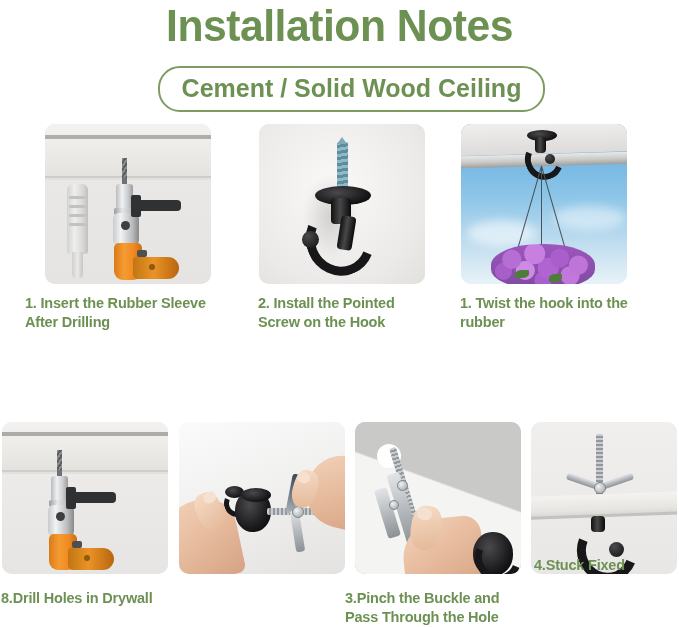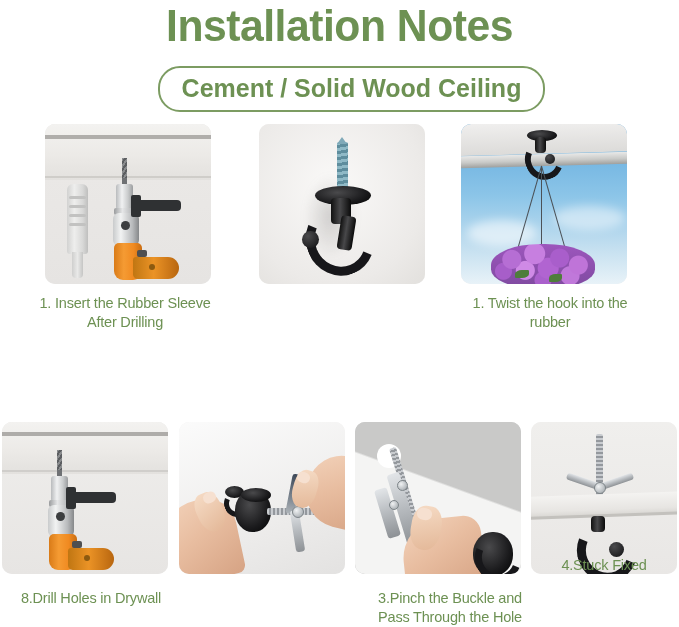--- a/index.html
+++ b/index.html
@@ -290,25 +290,24 @@
   .hole-white {
     position: absolute;
     background: #ffffff;
     border-radius: 50%;
   }
 
   
   .caption {
     position: absolute;
     font-size: 14.5px;
-    font-weight: normal;
+    font-weight: bold;
     color: #6d9153;
     line-height: 19px;
     letter-spacing: -0.2px;
-    text-align: center;
   }
 </style>
 </head>
 <body>
 
 <div class="page">
 
   <div class="main-title">Installation Notes</div>
 
   <div class="pill-wrap" style="top:66px;">
@@ -381,20 +380,21 @@
       <div class="wire" style="left:80px; top:42px; height:92px; transform:rotate(16deg);"></div>
       <div class="wire" style="left:80px; top:42px; height:92px; transform:rotate(-16deg);"></div>
 
       <div class="flower-ball" style="left:30px; top:120px; width:104px; height:44px;"></div>
       <div class="leaf" style="left:54px; top:146px; width:14px; height:8px;"></div>
       <div class="leaf" style="left:88px; top:150px; width:13px; height:8px;"></div>
     </div>
   </div>
 
   <div class="caption" style="left:25px; top:294px; width:200px;">1. Insert the Rubber Sleeve After Drilling</div>
+  <div class="caption" style="left:258px; top:294px; width:180px;">2. Install the Pointed Screw on the Hook</div>
   <div class="caption" style="left:460px; top:294px; width:180px;">1. Twist the hook into the rubber</div>
 
 
   <div class="panel" style="left:2px; top:422px; width:166px; height:152px;">
     <div class="pic">
       <div style="position:absolute; inset:0; background:linear-gradient(180deg,#efeeec 0%,#e7e5e3 100%);"></div>
       <div class="ceiling-band" style="top:0; height:52px;"></div>
       <div class="ceiling-line" style="top:10px; height:4px; background:#aeaca9;"></div>
       <div class="ceiling-line" style="top:48px; height:2px; background:#d0cecb;"></div>
 
@@ -475,16 +475,16 @@
       <div class="board" style="left:-6px; top:72px; width:112%; height:22px; transform:rotate(-2deg);"></div>
       <div class="board-edge" style="left:-6px; top:92px; width:112%; height:3px; transform:rotate(-2deg);"></div>
 
       <div class="hook-neck" style="left:60px; top:94px; width:14px; height:16px;"></div>
       <div class="hook-curve" style="left:46px; top:98px; width:42px; height:44px; border-width:9px;"></div>
       <div class="hook-tipball" style="left:78px; top:120px; width:15px; height:15px;"></div>
     </div>
   </div>
 
   <div class="caption" style="left:1px; top:589px; width:180px;">8.Drill Holes in Drywall</div>
-  <div class="caption" style="left:365px; top:589px; width:170px;">3.Pinch the Buckle and Pass Through the Hole</div>
+  <div class="caption" style="left:345px; top:589px; width:170px;">3.Pinch the Buckle and Pass Through the Hole</div>
   <div class="caption" style="left:534px; top:556px; width:140px;">4.Stuck Fixed</div>
 
 </div>
 
 </body></html>

